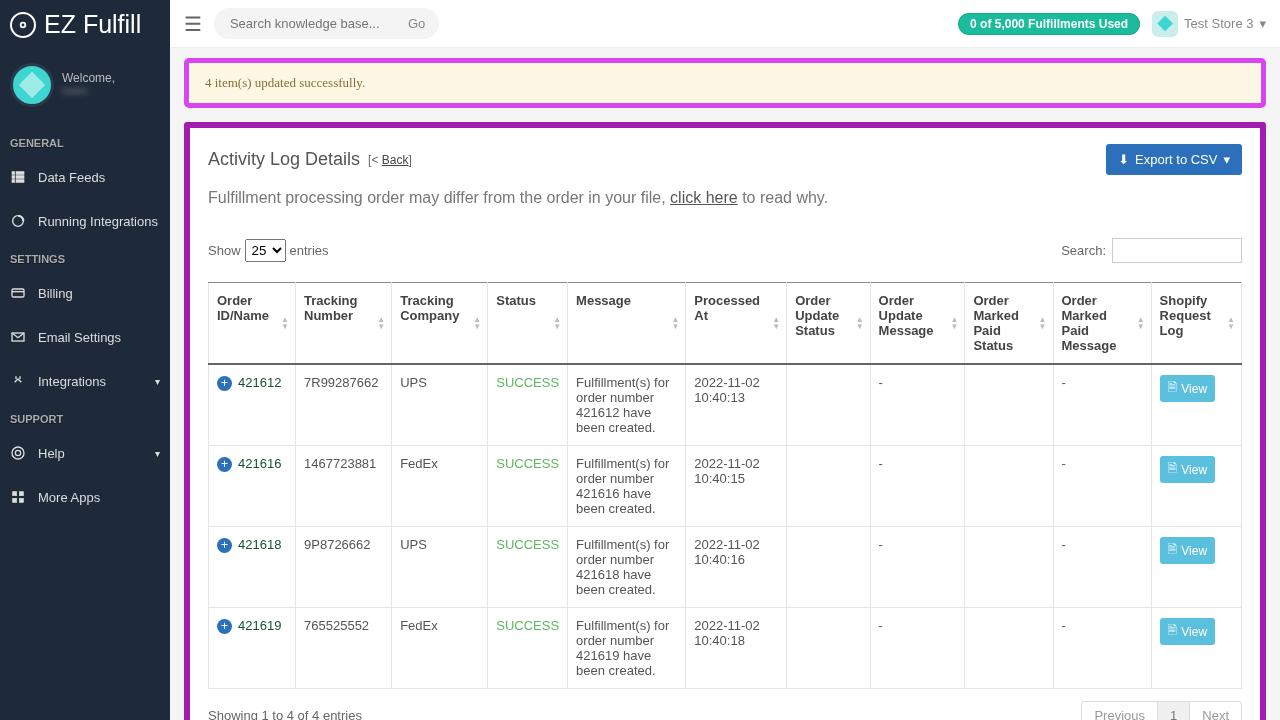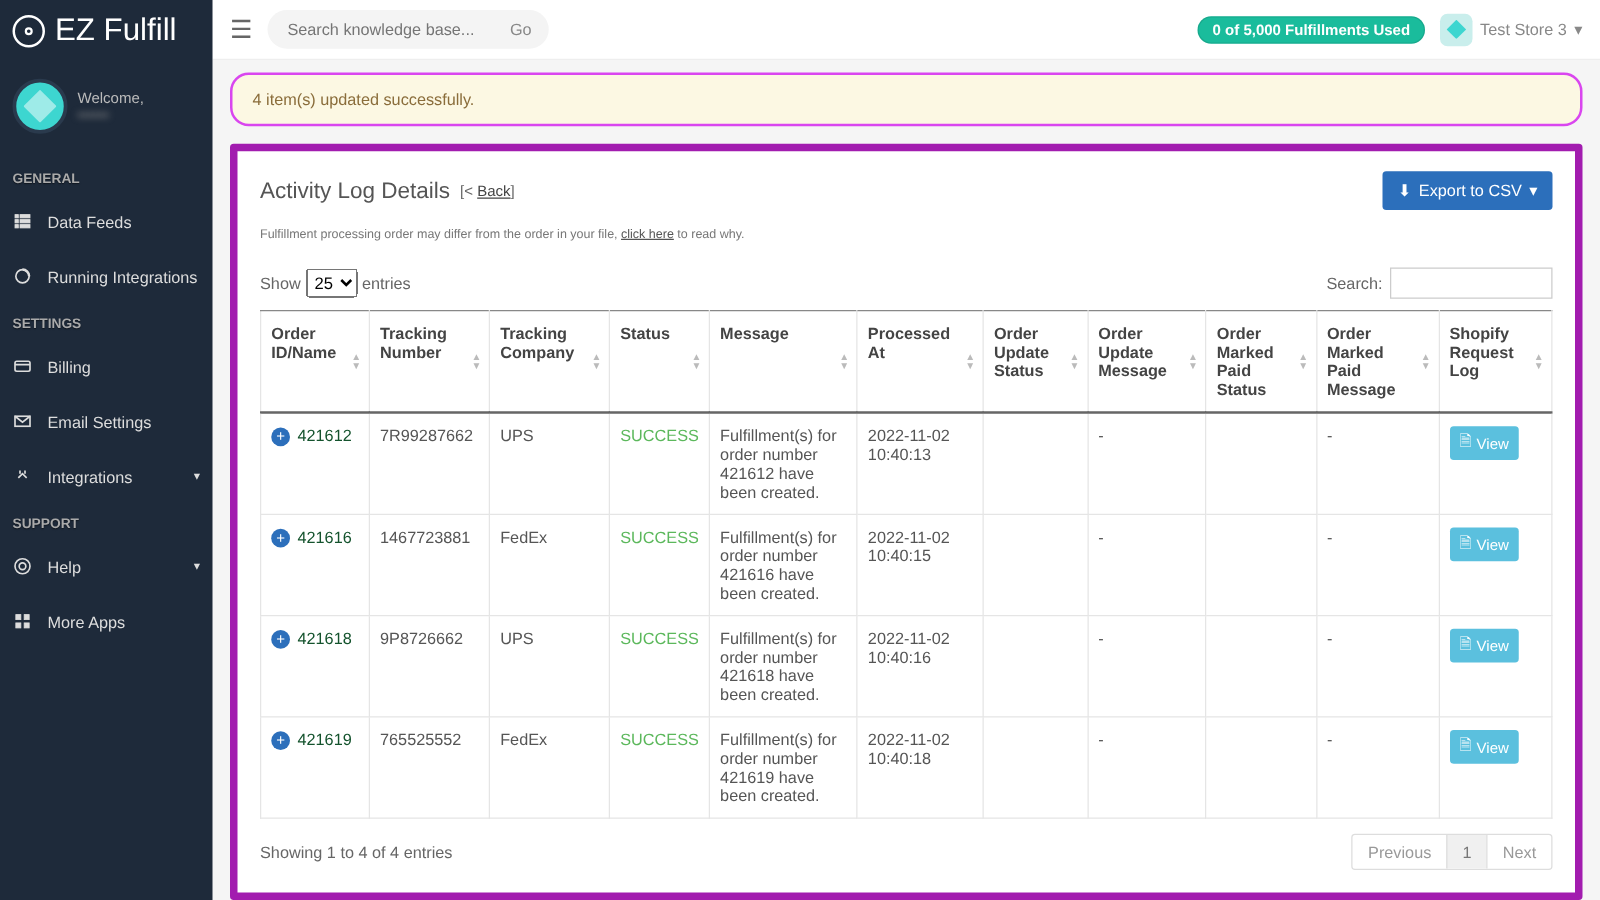--- a/index.html
+++ b/index.html
@@ -27,33 +27,33 @@
   .search-wrap { display:flex; align-items:center; background: #f4f4f4; border-radius: 18px; padding: 2px 4px 2px 14px; }
   .search-wrap input { border: none; background: transparent; outline: none; font-size: 13px; width: 170px; padding: 6px 2px; }
   .search-wrap button { border:none; background:transparent; color:#888; padding:4px 10px; cursor:pointer; font-size:13px; }
   .badge-usage { background: #1abc9c; color: #fff; padding: 4px 12px; border-radius: 12px; font-size: 12px; font-weight: 600; box-shadow: inset 0 0 0 1px rgba(0,0,0,0.1); }
   .store-switch { display:flex; align-items:center; gap:6px; color:#888; font-size:13px; cursor:pointer; }
   .store-avatar { width: 26px; height: 26px; border-radius: 6px; background:#c9eeec; display:flex; align-items:center; justify-content:center; }
   .store-avatar div{ width:60%;height:60%; background:#3dd6d0; clip-path: polygon(50% 0,100% 50%,50% 100%,0 50%); }
   .spacer { flex:1; }
 
   .content { padding: 10px 14px 40px; }
-  .alert { background: #fcf8e3; border: 2px solid #d946ef; color: #8a6d3b; padding: 12px 16px; border-radius: 15px; margin-bottom: 14px; font-size: 13px; }
+  .alert { background: #fcf8e3; border: 5px solid #d946ef; color: #8a6d3b; padding: 12px 16px; border-radius: 5px; margin-bottom: 14px; font-size: 13px; font-family: Liberation Serif, serif; }
 
   .panel { background: #fff; border: 6px solid #a21caf; border-radius: 3px; padding: 16px 18px 18px; }
   .panel-head { display:flex; align-items:center; margin-bottom: 14px; }
   .panel-title { font-size: 18px; color: #555; font-weight: 400; }
   .back-link { font-size: 12px; color: #666; margin-left: 8px; }
   .back-link a { color: #444; text-decoration: underline; }
   .export-btn { margin-left:auto; background: #2c6fbb; color:#fff; padding: 8px 12px; border-radius: 3px; font-size: 13px; cursor:pointer; display:flex; align-items:center; gap:6px; }
-  .note { font-size:10px; color:#777; margin-bottom: 20px; }
+  .note { font-size:16px; color:#777; margin-bottom: 20px; }
   .note a{ color:#555; text-decoration: underline; }
 
   .table-controls { display:flex; align-items:center; margin-bottom: 8px; font-size:13px; color:#666; }
-  .table-controls select { margin: 2px 4px; padding:2px; }
+  .table-controls select { margin: 12px 4px; padding:2px; }
   .table-controls .right { margin-left:auto; display:flex; align-items:center; gap:6px; }
   .table-controls input { border:1px solid #ccc; padding:4px 6px; width:130px; }
 
   table { width:100%; border-collapse: collapse; font-size:13px; }
   th, td { border:1px solid #e5e5e5; padding: 10px 8px; vertical-align: top; text-align:left; }
   thead th { border-top: 1px solid #888; color:#444; font-weight:700; position:relative; padding-right:22px; }
   thead tr { border-bottom: 2px solid #666; }
   .sort-icons { position:absolute; right:6px; top:50%; transform:translateY(-50%); font-size:8px; color:#bbb; line-height:7px; }
   .status-success { color:#5cb85c; font-weight:500; }
   .expand-btn { display:inline-block; width:15px; height:15px; border-radius:50%; background:#2c6fbb; color:#fff; text-align:center; line-height:15px; font-size:12px; margin-right:6px; vertical-align:middle; cursor:pointer; }

